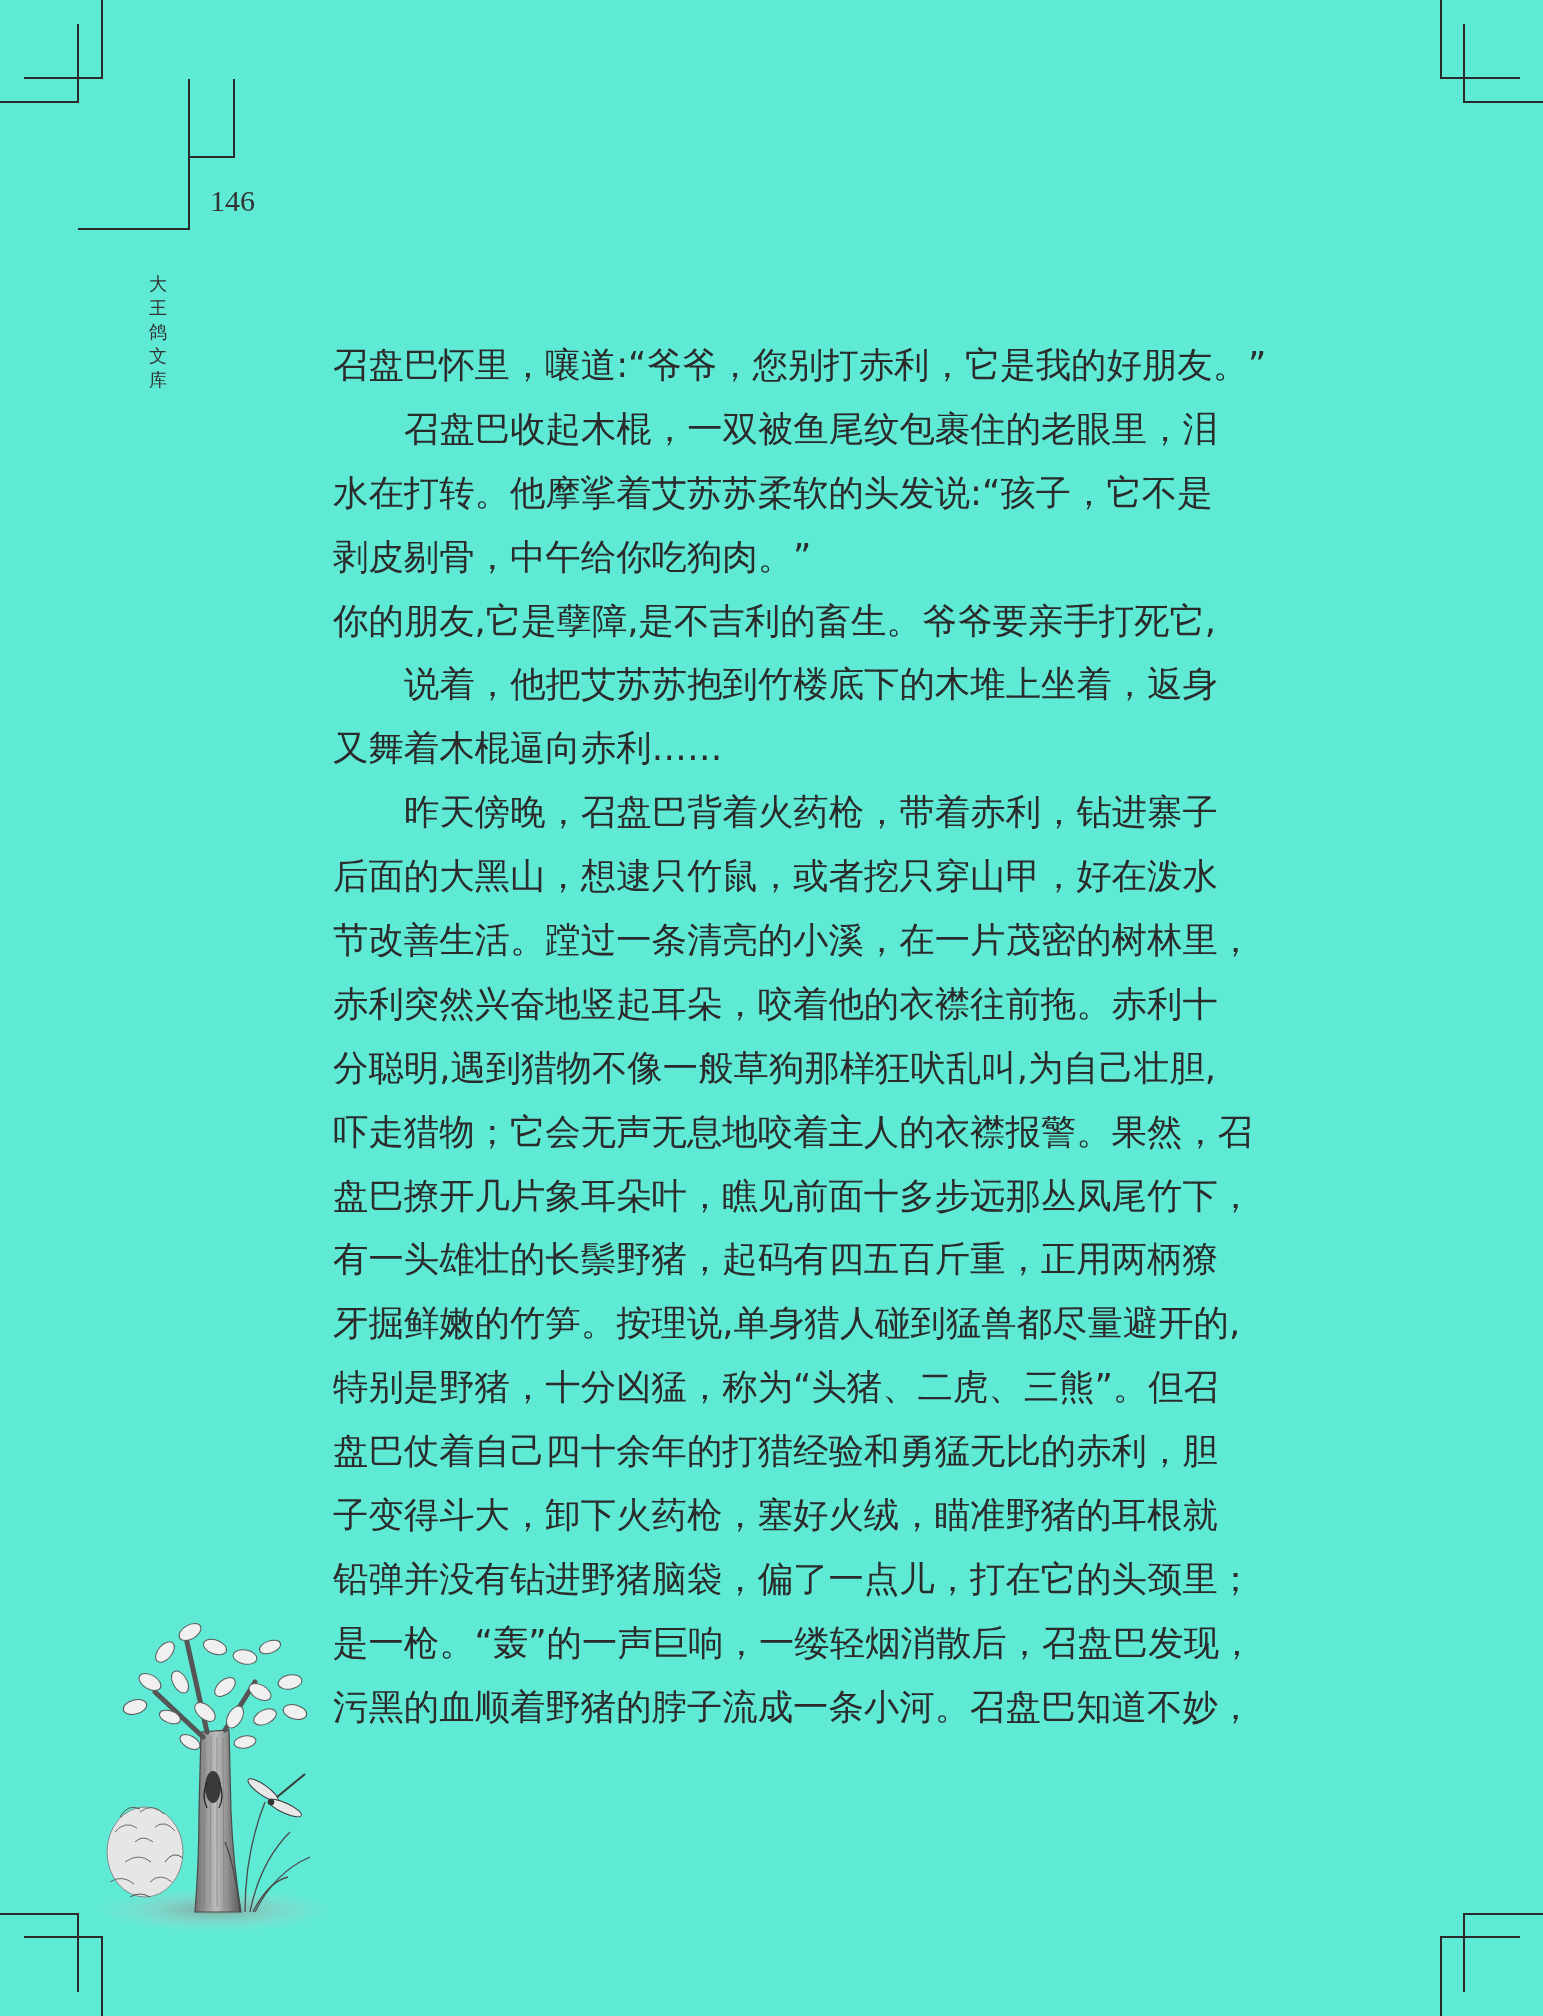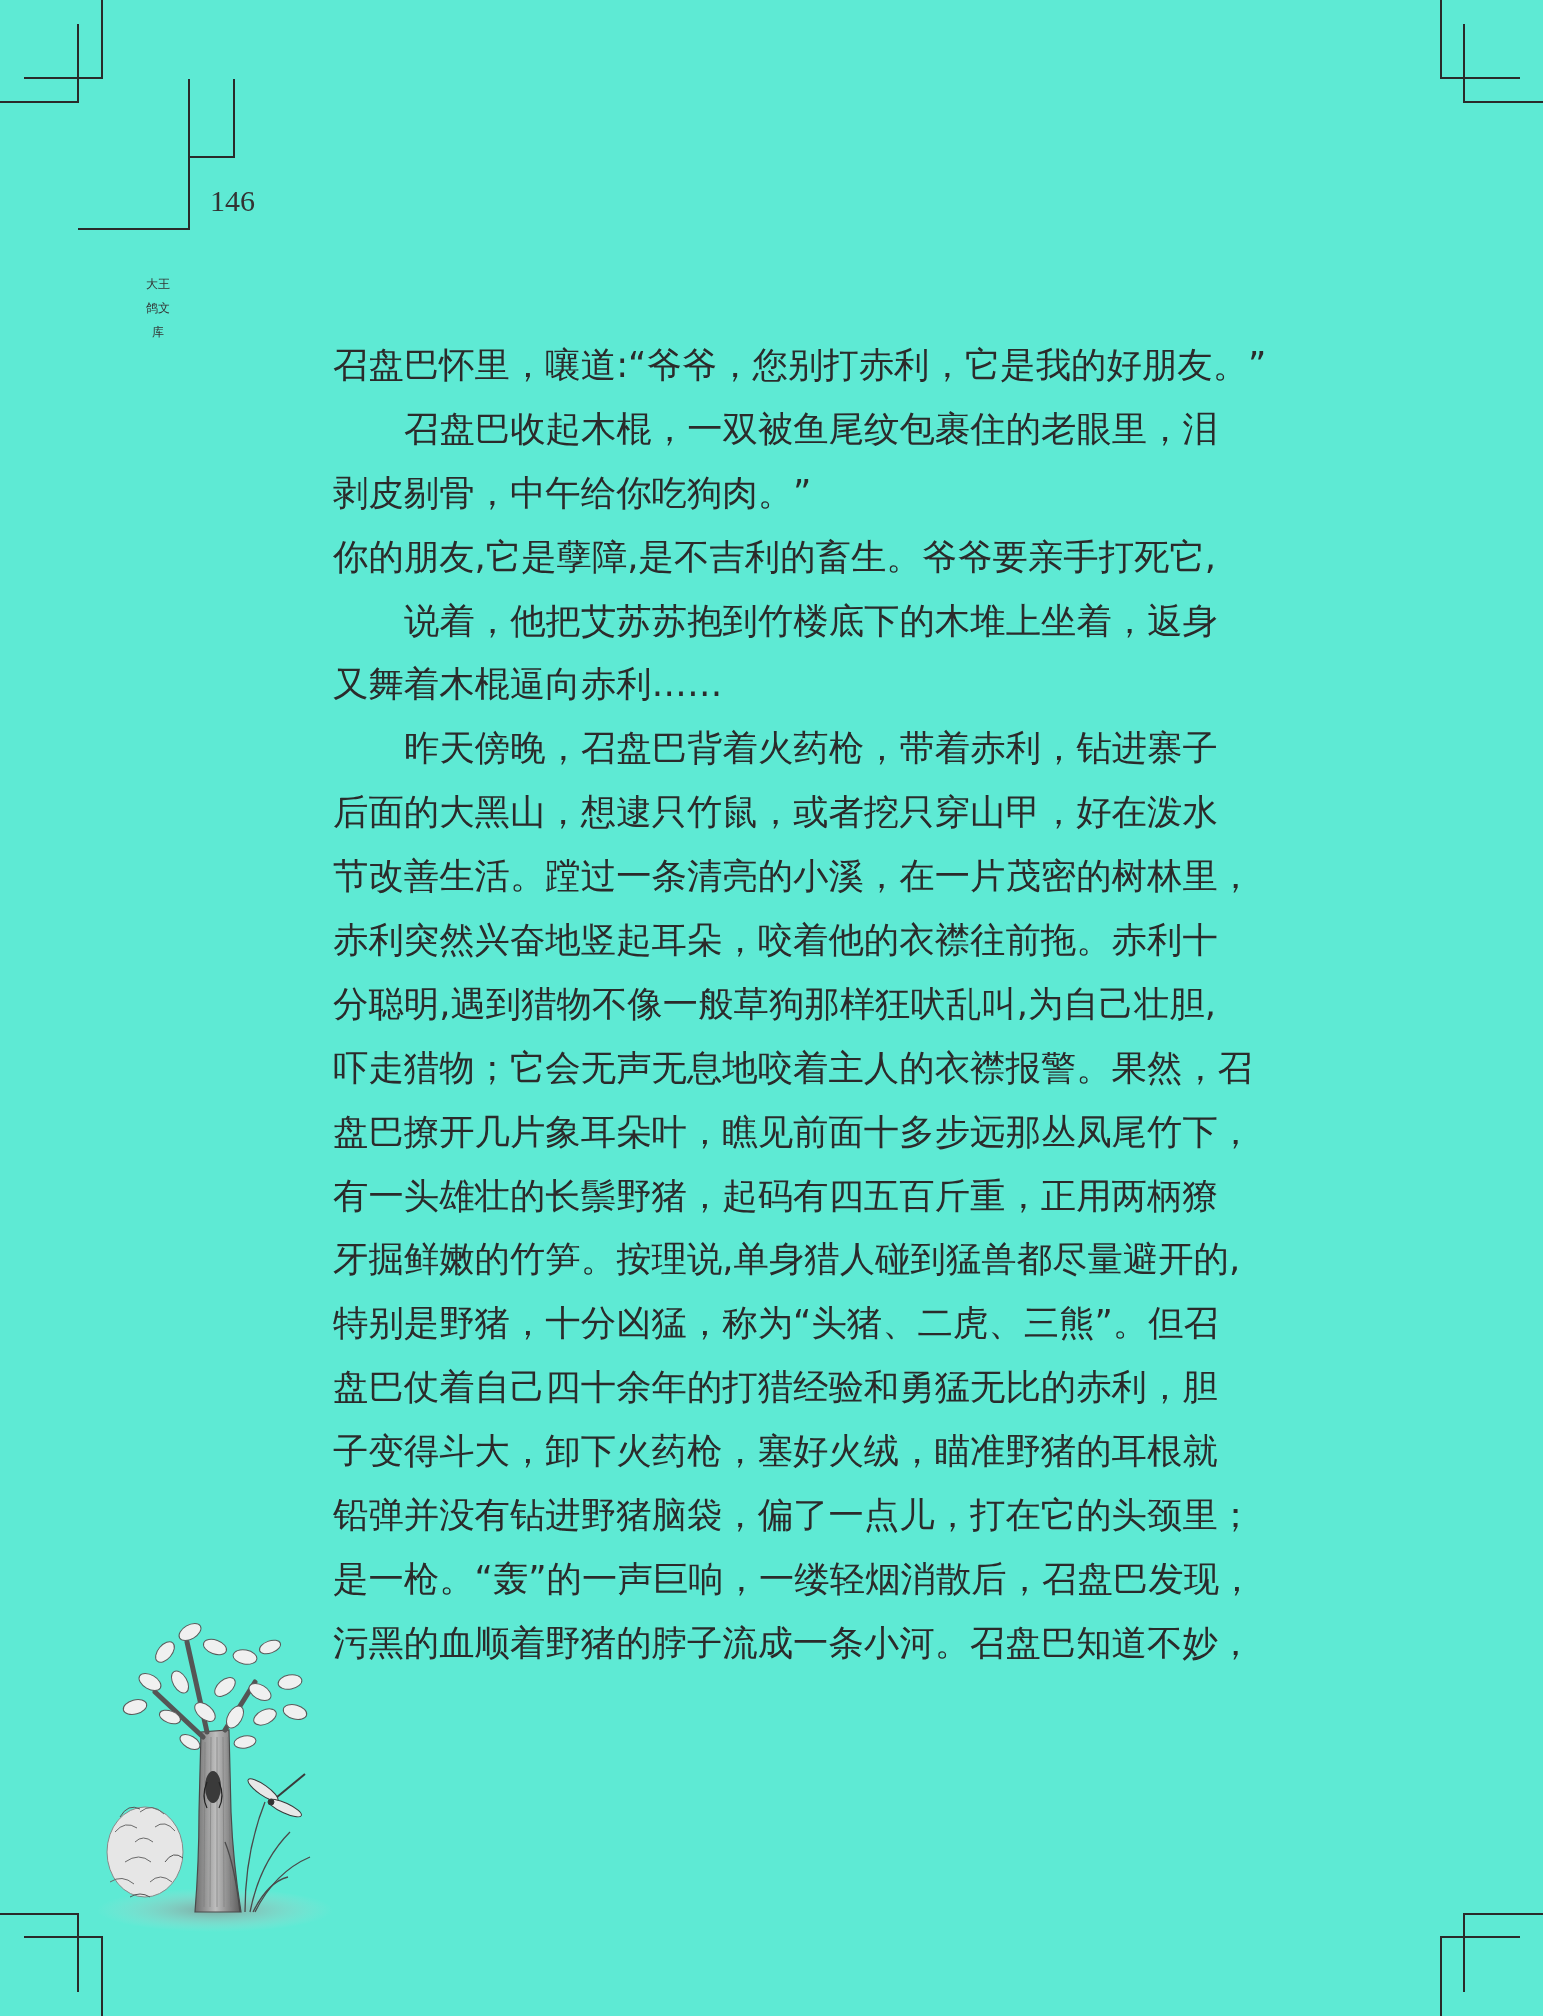--- a/index.html
+++ b/index.html
@@ -8,21 +8,21 @@
   .crop { position: absolute; background: #2a2a2a; }
   .hl { height: 2px; }
   .vl { width: 2px; }
   .page-number {
     position: absolute; left: 210px; top: 186px;
     font-family: "Liberation Serif", "DejaVu Serif", serif;
     font-size: 30px; color: #333333; letter-spacing: 0px; line-height: 30px;
   }
   .series-title {
     position: absolute; left: 146px; top: 272px; width: 24px;
-    font-family: Liberation Sans, sans-serif; font-size: 12px; line-height: 24px;
+    font-family: Liberation Sans, sans-serif; font-size: 18px; line-height: 24px;
     color: #333333; text-align: center; word-break: break-all;
   }
   .body-text {
     position: absolute; left: 333px; top: 333px; width: 856px;
     font-family: "DejaVu Sans", "Liberation Sans", sans-serif;
     font-size: 35.4px; line-height: 63.9px; color: #2b2b2b;
   }
   .line { display: block; white-space: nowrap; height: 63.9px; text-align-last: justify; text-align: justify; }
   .line.last { text-align-last: left; }
   .line.indent { padding-left: 71px; }
@@ -57,20 +57,21 @@
   <div class="crop vl" style="left:1463px;top:1913px;height:79px;"></div>
   <div class="crop hl" style="left:1440px;top:1936px;width:80px;"></div>
   <div class="crop vl" style="left:1440px;top:1936px;height:80px;"></div>
 
   <div class="page-number">146</div>
   <div class="series-title">大王鸽文库</div>
 
   <div class="body-text">
     <span class="line">召盘巴怀里，嚷道:“爷爷，您别打赤利，它是我的好朋友。”</span>
     <span class="line indent">召盘巴收起木棍，一双被鱼尾纹包裹住的老眼里，泪</span>
+    <span class="line">水在打转。他摩挲着艾苏苏柔软的头发说:“孩子，它不是</span>
     <span class="line last">剥皮剔骨，中午给你吃狗肉。”</span>
     <span class="line">你的朋友,它是孽障,是不吉利的畜生。爷爷要亲手打死它,</span>
     <span class="line indent">说着，他把艾苏苏抱到竹楼底下的木堆上坐着，返身</span>
     <span class="line last">又舞着木棍逼向赤利……</span>
     <span class="line indent">昨天傍晚，召盘巴背着火药枪，带着赤利，钻进寨子</span>
     <span class="line">后面的大黑山，想逮只竹鼠，或者挖只穿山甲，好在泼水</span>
     <span class="line">节改善生活。蹚过一条清亮的小溪，在一片茂密的树林里，</span>
     <span class="line">赤利突然兴奋地竖起耳朵，咬着他的衣襟往前拖。赤利十</span>
     <span class="line">分聪明,遇到猎物不像一般草狗那样狂吠乱叫,为自己壮胆,</span>
     <span class="line">吓走猎物；它会无声无息地咬着主人的衣襟报警。果然，召</span>

